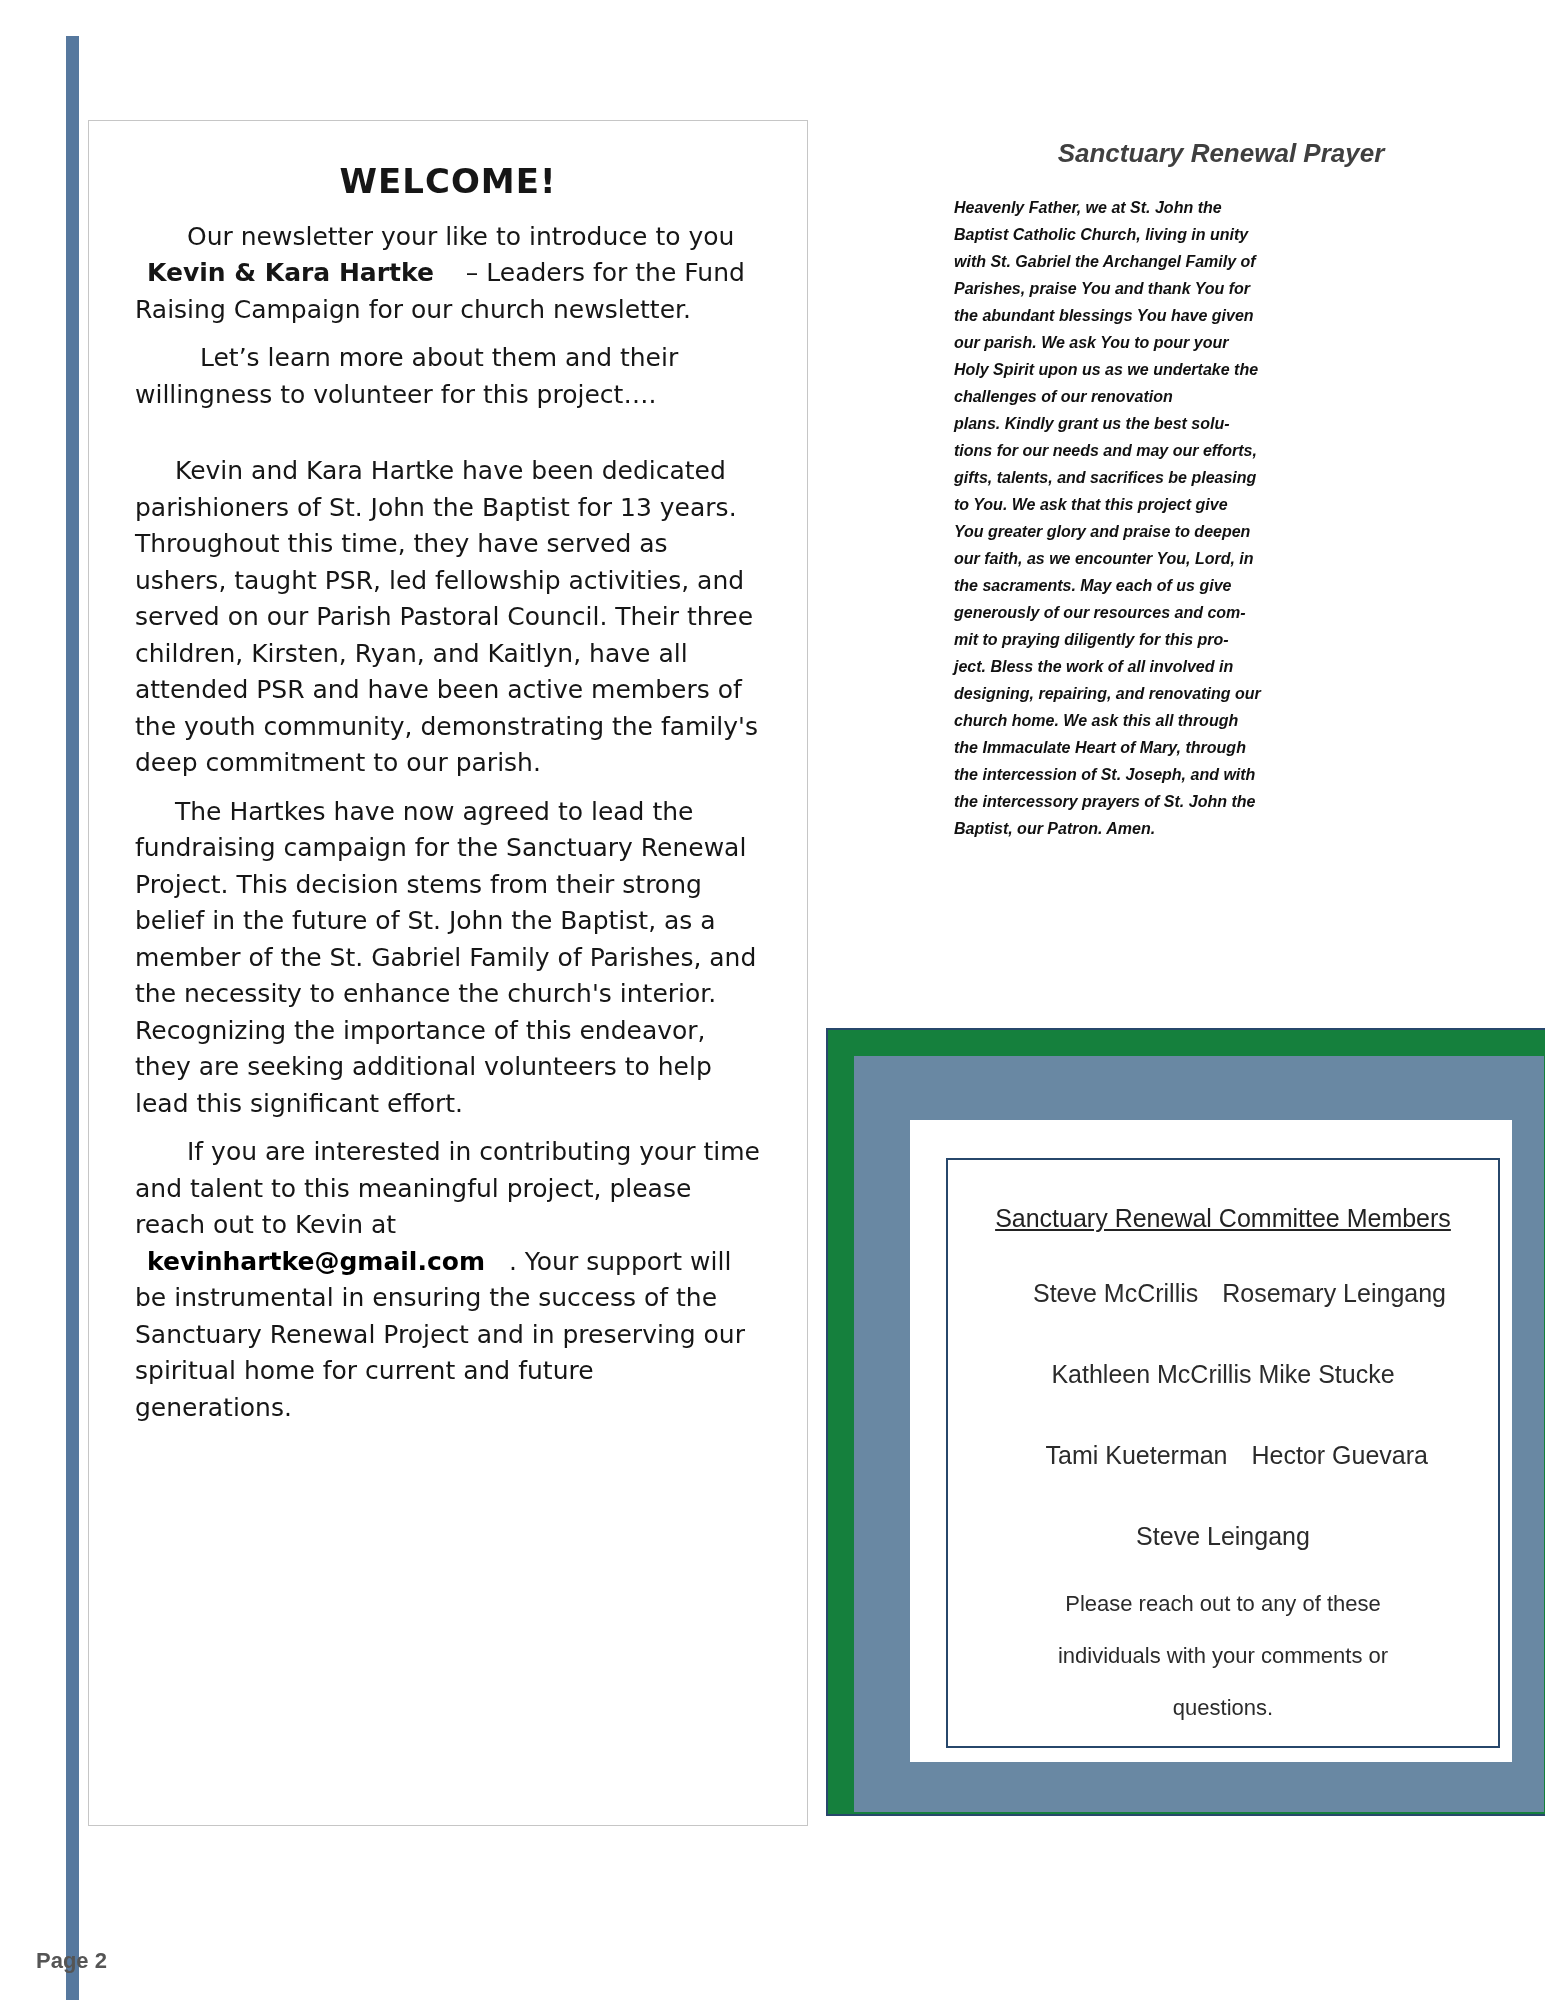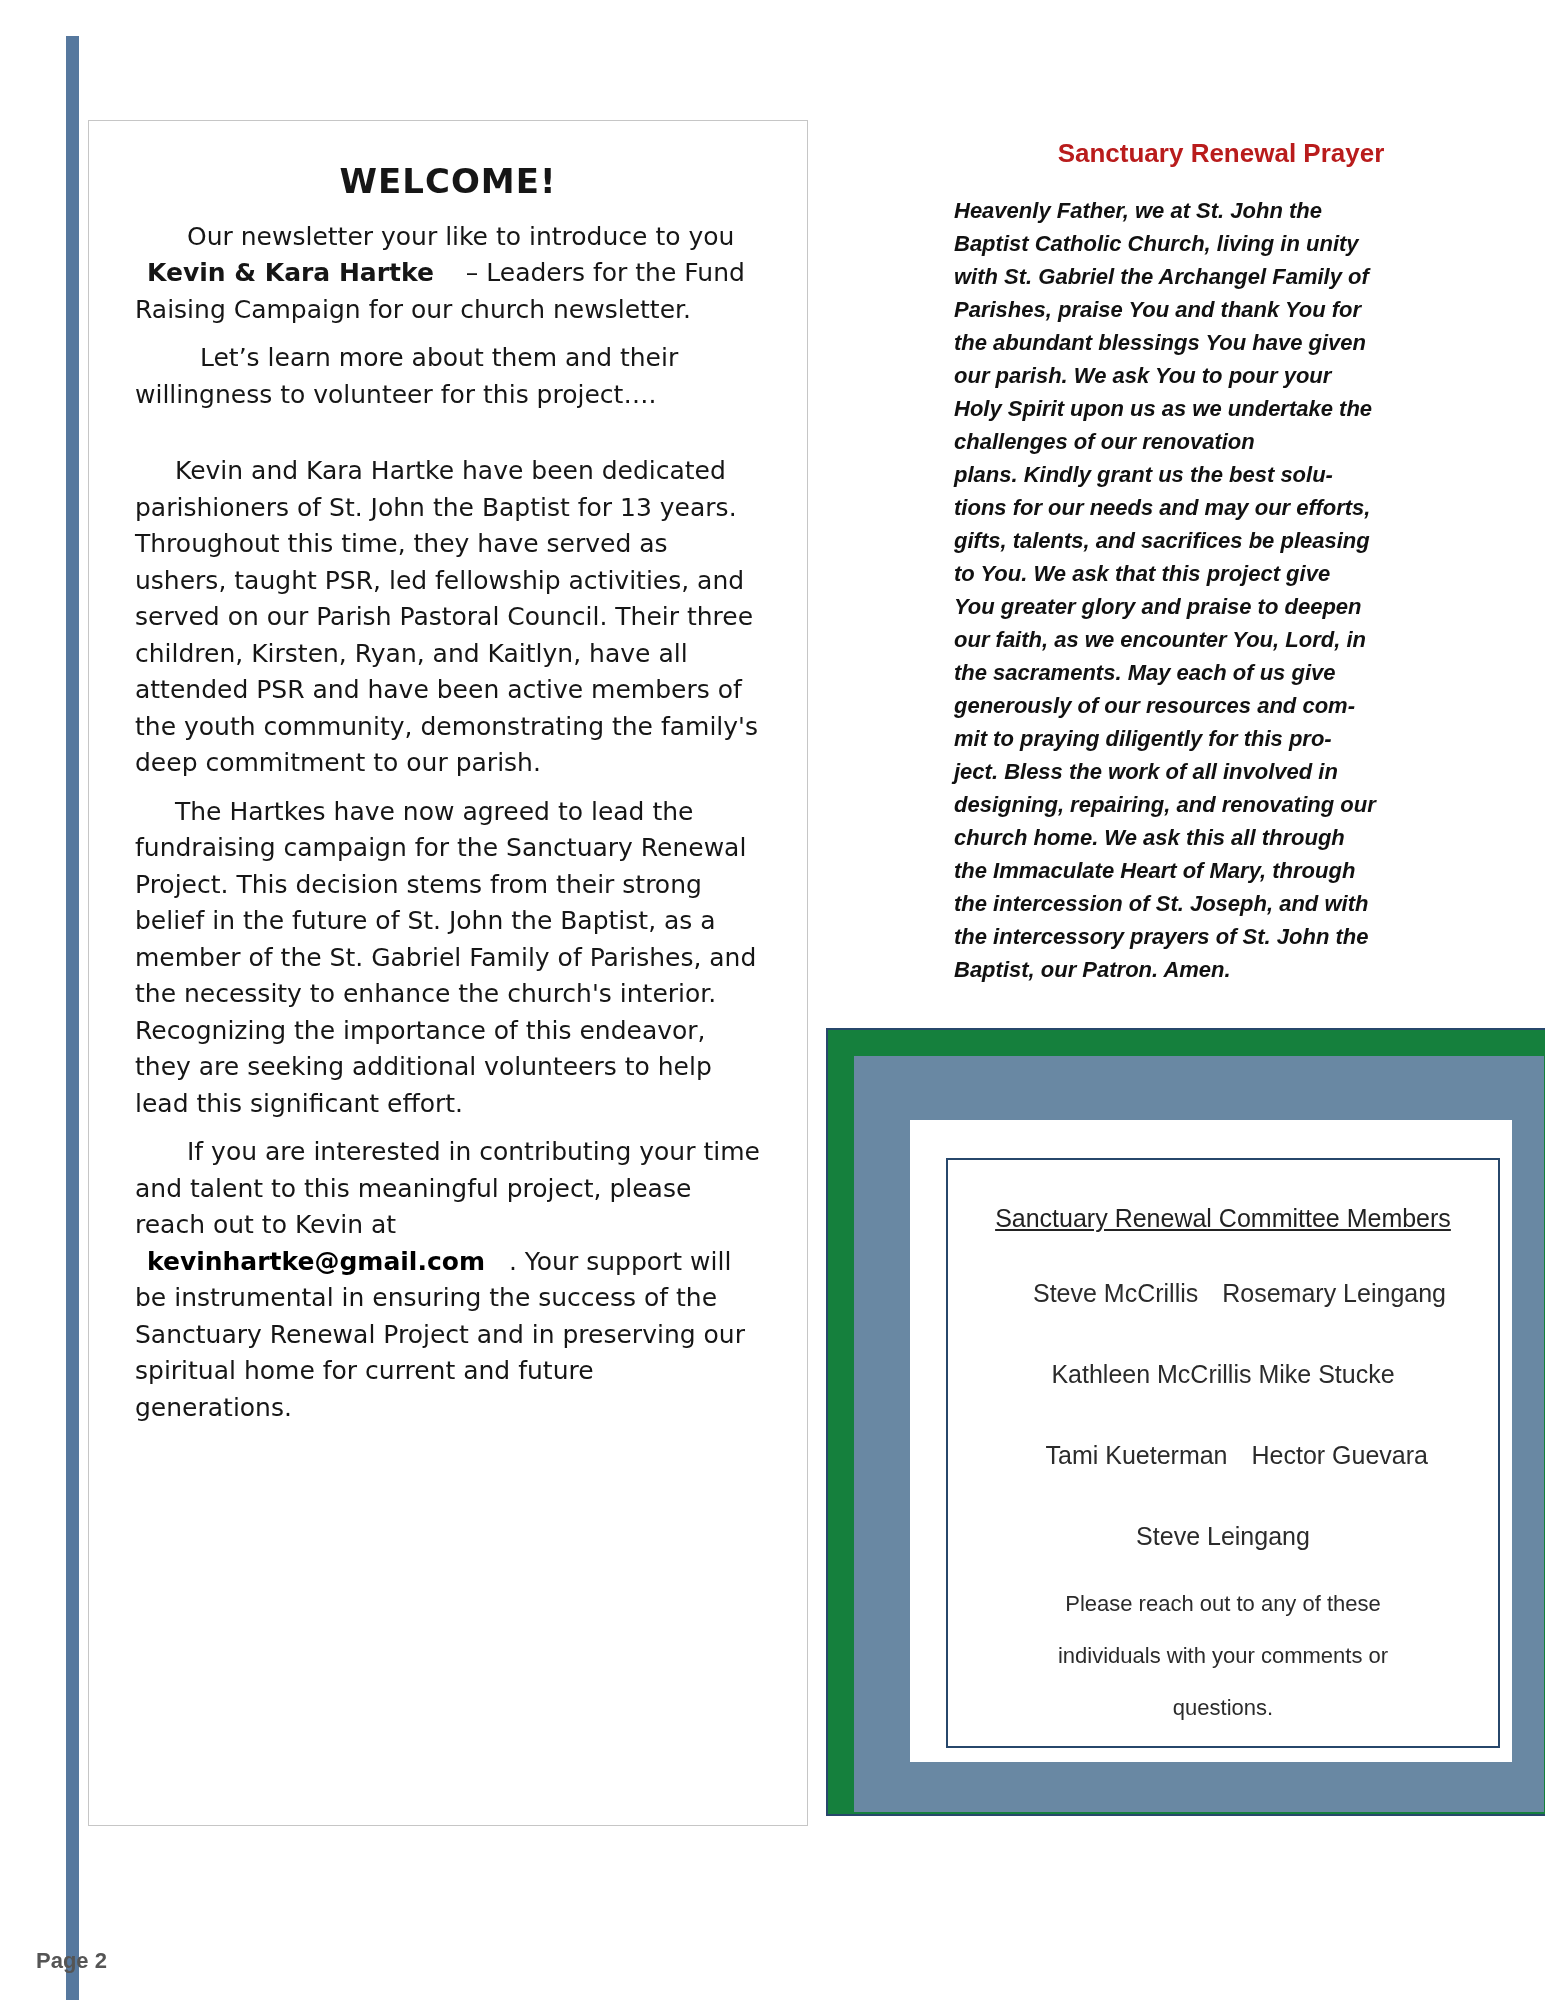--- a/index.html
+++ b/index.html
@@ -57,32 +57,33 @@
   }
 
   
   .prayer-title {
     position: absolute;
     left: 910px;
     top: 102px;
     width: 550px;
     text-align: center;
     font-weight: bold;
+    font-style: italic;
     font-size: 26px;
-    color: #b91c1c;
+    color: #404040;
   }
   .prayer-body {
     position: absolute;
     left: 918px;
     top: 158px;
     width: 548px;
     font-weight: bold;
     font-style: italic;
-    font-size: 22px;
-    line-height: 33px;
+    font-size: 16px;
+    line-height: 27px;
     white-space: pre-line;
     color: #111111;
   }
 
   
   .committee-outer {
     position: absolute;
     left: 790px;
     top: 992px;
     width: 722px;

